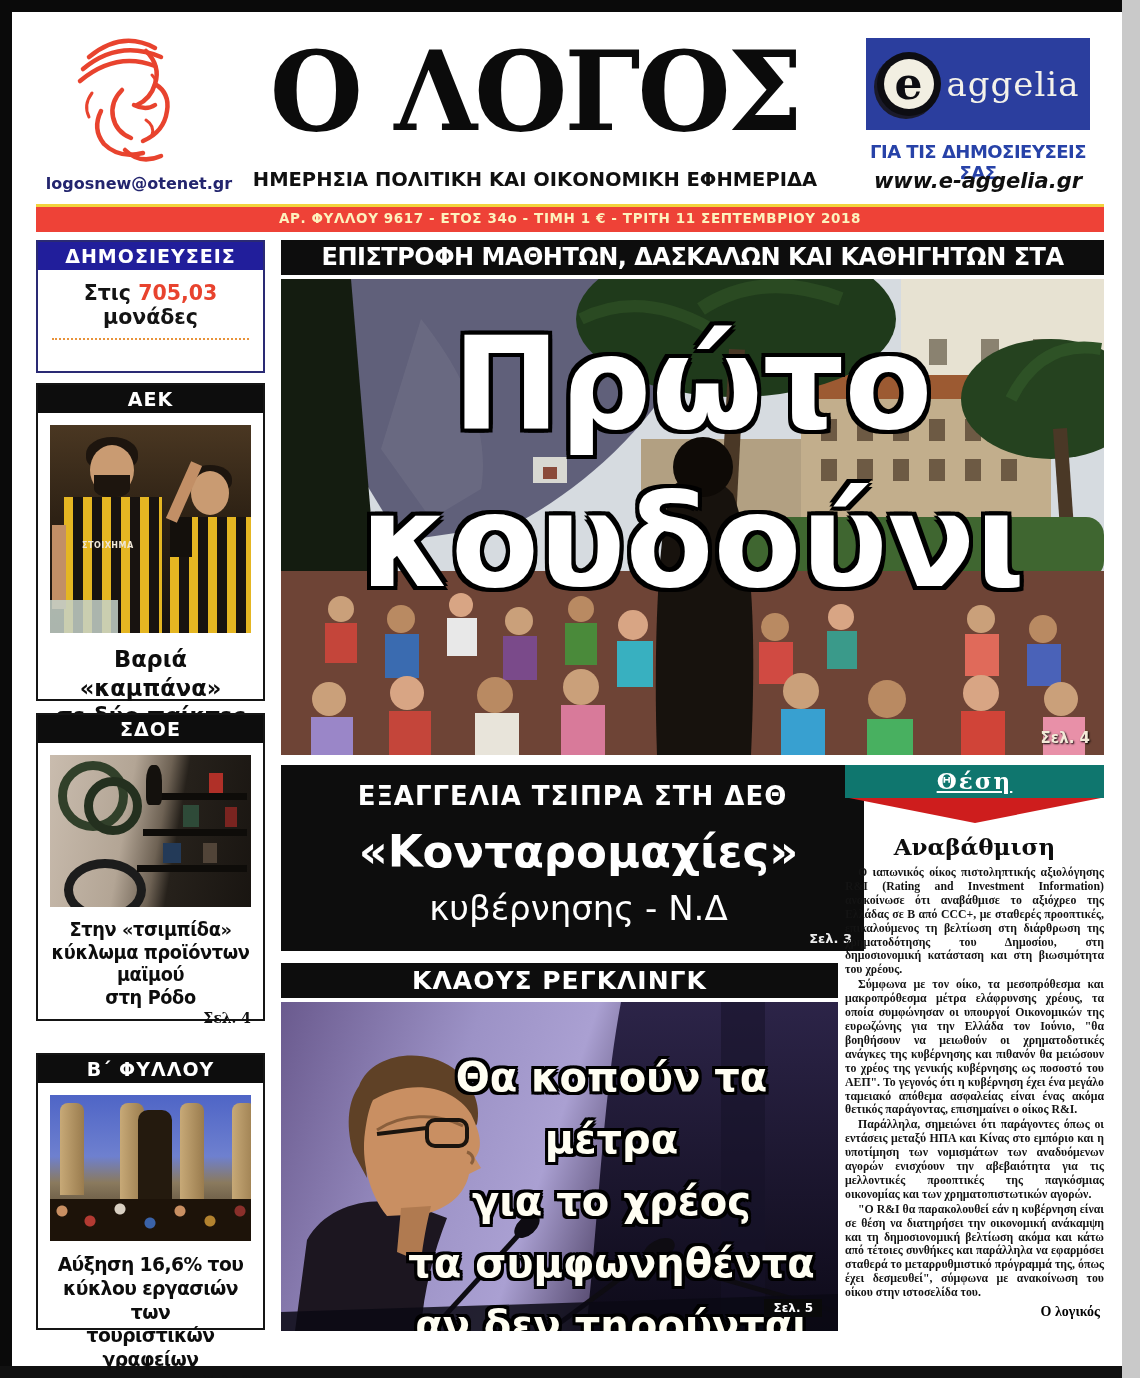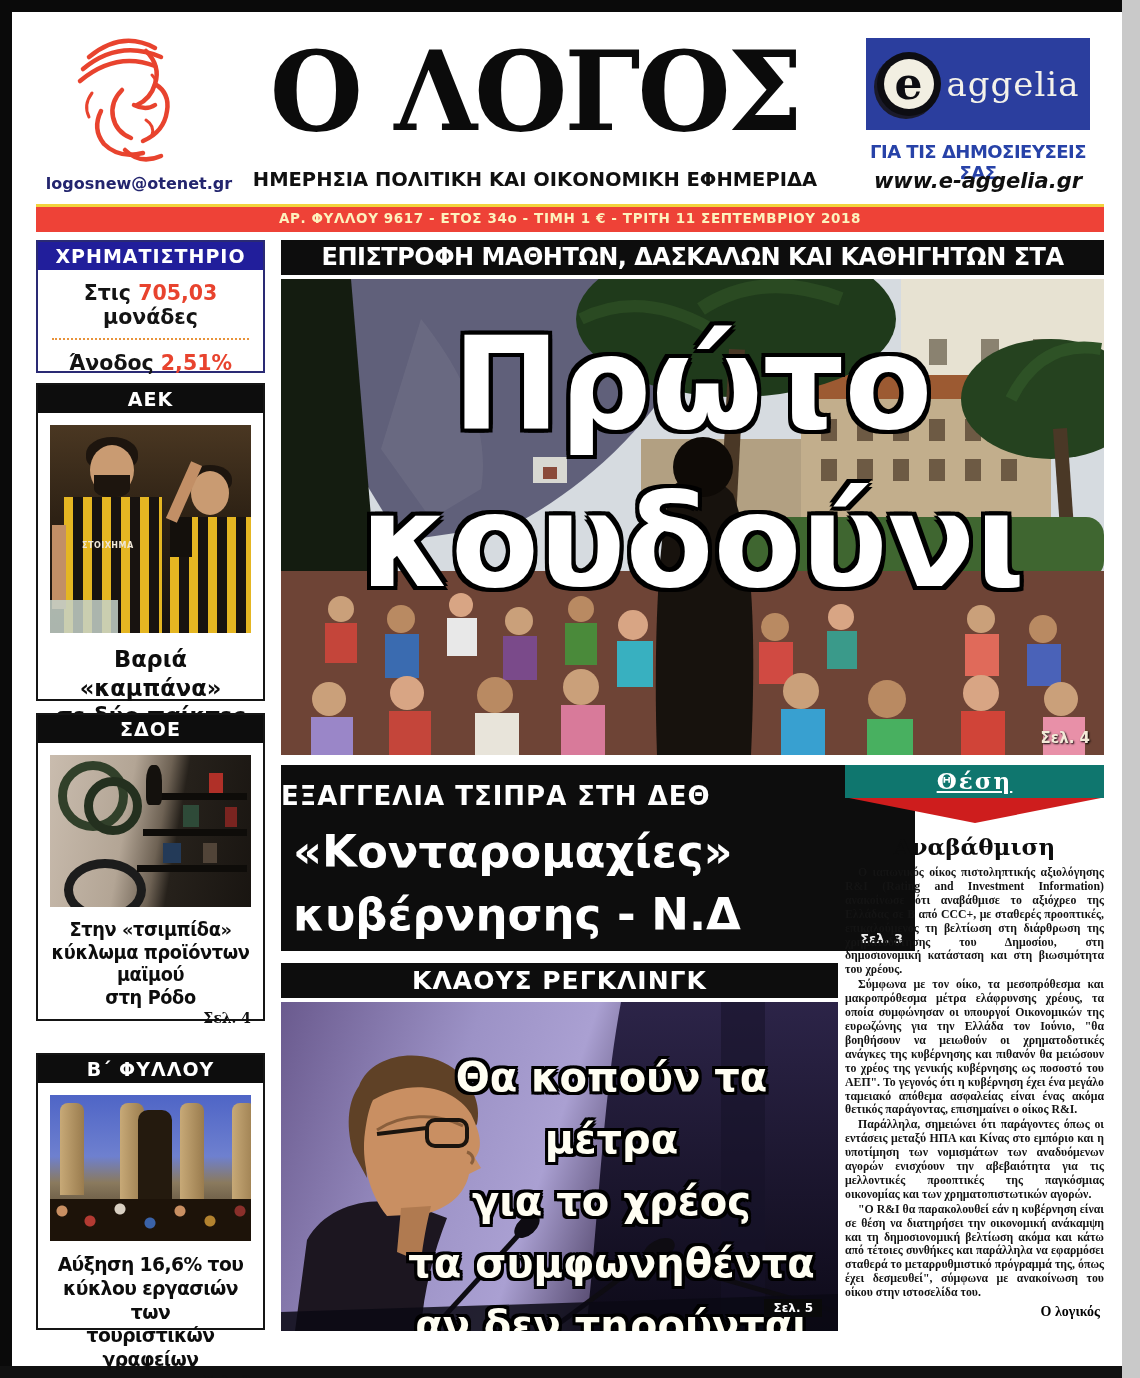--- a/index.html
+++ b/index.html
@@ -76,24 +76,24 @@
   
   .kicker{left:281px;top:240px;width:823px;height:35px;background:#0d0d0d;color:#fff;
       text-align:center;font-size:24px;font-weight:bold;line-height:35px;letter-spacing:-0.5px;}
   .hero{left:281px;top:279px;width:823px;height:476px;overflow:hidden;background:#9aa2ae;}
   .hero svg{display:block;}
   .hero-title{position:absolute;left:0;right:0;top:26px;text-align:center;
       font-size:128px;line-height:158px;font-weight:bold;color:#fff;
       text-shadow:-4px -4px 0 #000,4px -4px 0 #000,-4px 4px 0 #000,4px 4px 0 #000,-4px 0 0 #000,4px 0 0 #000,0 -4px 0 #000,0 4px 0 #000;}
   .hero-page{position:absolute;right:14px;bottom:8px;color:#f3ead8;font-weight:bold;font-size:15px;text-shadow:1px 1px 2px #000;}
 
-  .deth{left:281px;top:765px;width:634px;height:186px;background:#0d0d0d;color:#fff;text-align:left;}
+  .deth{left:281px;top:765px;width:583px;height:186px;background:#0d0d0d;color:#fff;text-align:center;}
   .deth-kicker{padding-top:16px;font-size:26px;font-weight:bold;letter-spacing:1px;}
   .deth-l1{margin-top:14px;font-size:45px;font-weight:bold;padding-left:12px;}
-  .deth-l2{margin-top:10px;font-size:45px;font-weight:bold;margin-left:12px;}
+  .deth-l2{margin-top:10px;font-size:34px;font-weight:normal;margin-left:12px;}
   .deth-page{position:absolute;right:12px;bottom:5px;font-size:13px;font-weight:bold;color:#eee;}
 
   .regling-bar{left:281px;top:963px;width:557px;height:35px;background:#0d0d0d;color:#fff;
       text-align:center;font-size:25px;font-weight:bold;line-height:35px;letter-spacing:1px;}
   .regling{left:281px;top:1002px;width:557px;height:329px;overflow:hidden;background:#8d83b8;}
   .regling-text{position:absolute;left:110px;right:6px;top:44px;text-align:center;
       font-size:40px;line-height:62px;font-weight:bold;color:#fffef2;
       text-shadow:-3px -3px 0 #000,3px -3px 0 #000,-3px 3px 0 #000,3px 3px 0 #000,-3px 0 0 #000,3px 0 0 #000,0 -3px 0 #000,0 3px 0 #000;}
   .regling-page{position:absolute;right:16px;bottom:14px;background:#0a0a0a;color:#fff;
       font-size:12px;font-weight:bold;padding:2px 9px;}
@@ -143,24 +143,23 @@
     <div class="ad-e-inner">e</div>
   </div>
   <div class="ad-word">aggelia</div>
 </div>
 <div class="abs ad-tagline">ΓΙΑ ΤΙΣ ΔΗΜΟΣΙΕΥΣΕΙΣ ΣΑΣ</div>
 <div class="abs ad-url">www.e-aggelia.gr</div>
 
 <div class="abs issue-bar">ΑΡ. ΦΥΛΛΟΥ 9617 - ΕΤΟΣ 34ο - ΤΙΜΗ 1 € - ΤΡΙΤΗ 11 ΣΕΠΤΕΜΒΡΙΟΥ 2018</div>
 
 <div class="abs sb-box stock-box">
-  <div class="sb-head sb-head-blue">ΧΡΗΜΑΤΙΣΤΗΡΙΟ</div>
+  <div class="sb-head sb-head-blue">ΔΗΜΟΣΙΕΥΣΕΙΣ</div>
   <div class="stock-line"><span>Στις </span><span class="stock-val">705,03</span><span> μονάδες</span></div>
   <div class="stock-div"></div>
-  <div class="stock-line"><span>Άνοδος </span><span class="stock-val">2,51%</span></div>
 </div>
 
 <div class="abs sb-box aek-box">
   <div class="sb-head">ΑΕΚ</div>
   <div class="sb-photo photo-aek">
     <div class="p-hair" style="left:36px;top:12px;width:52px;height:34px;"></div>
     <div class="p-head" style="left:40px;top:20px;width:44px;height:50px;"></div>
     <div class="p-hair" style="left:44px;top:50px;width:36px;height:22px;border-radius:0 0 40% 40%;"></div>
     <div class="p-torso" style="left:14px;top:72px;width:98px;height:136px;"></div>
     <div class="jersey-txt" style="left:32px;top:116px;">ΣΤΟΙΧΗΜΑ</div>

